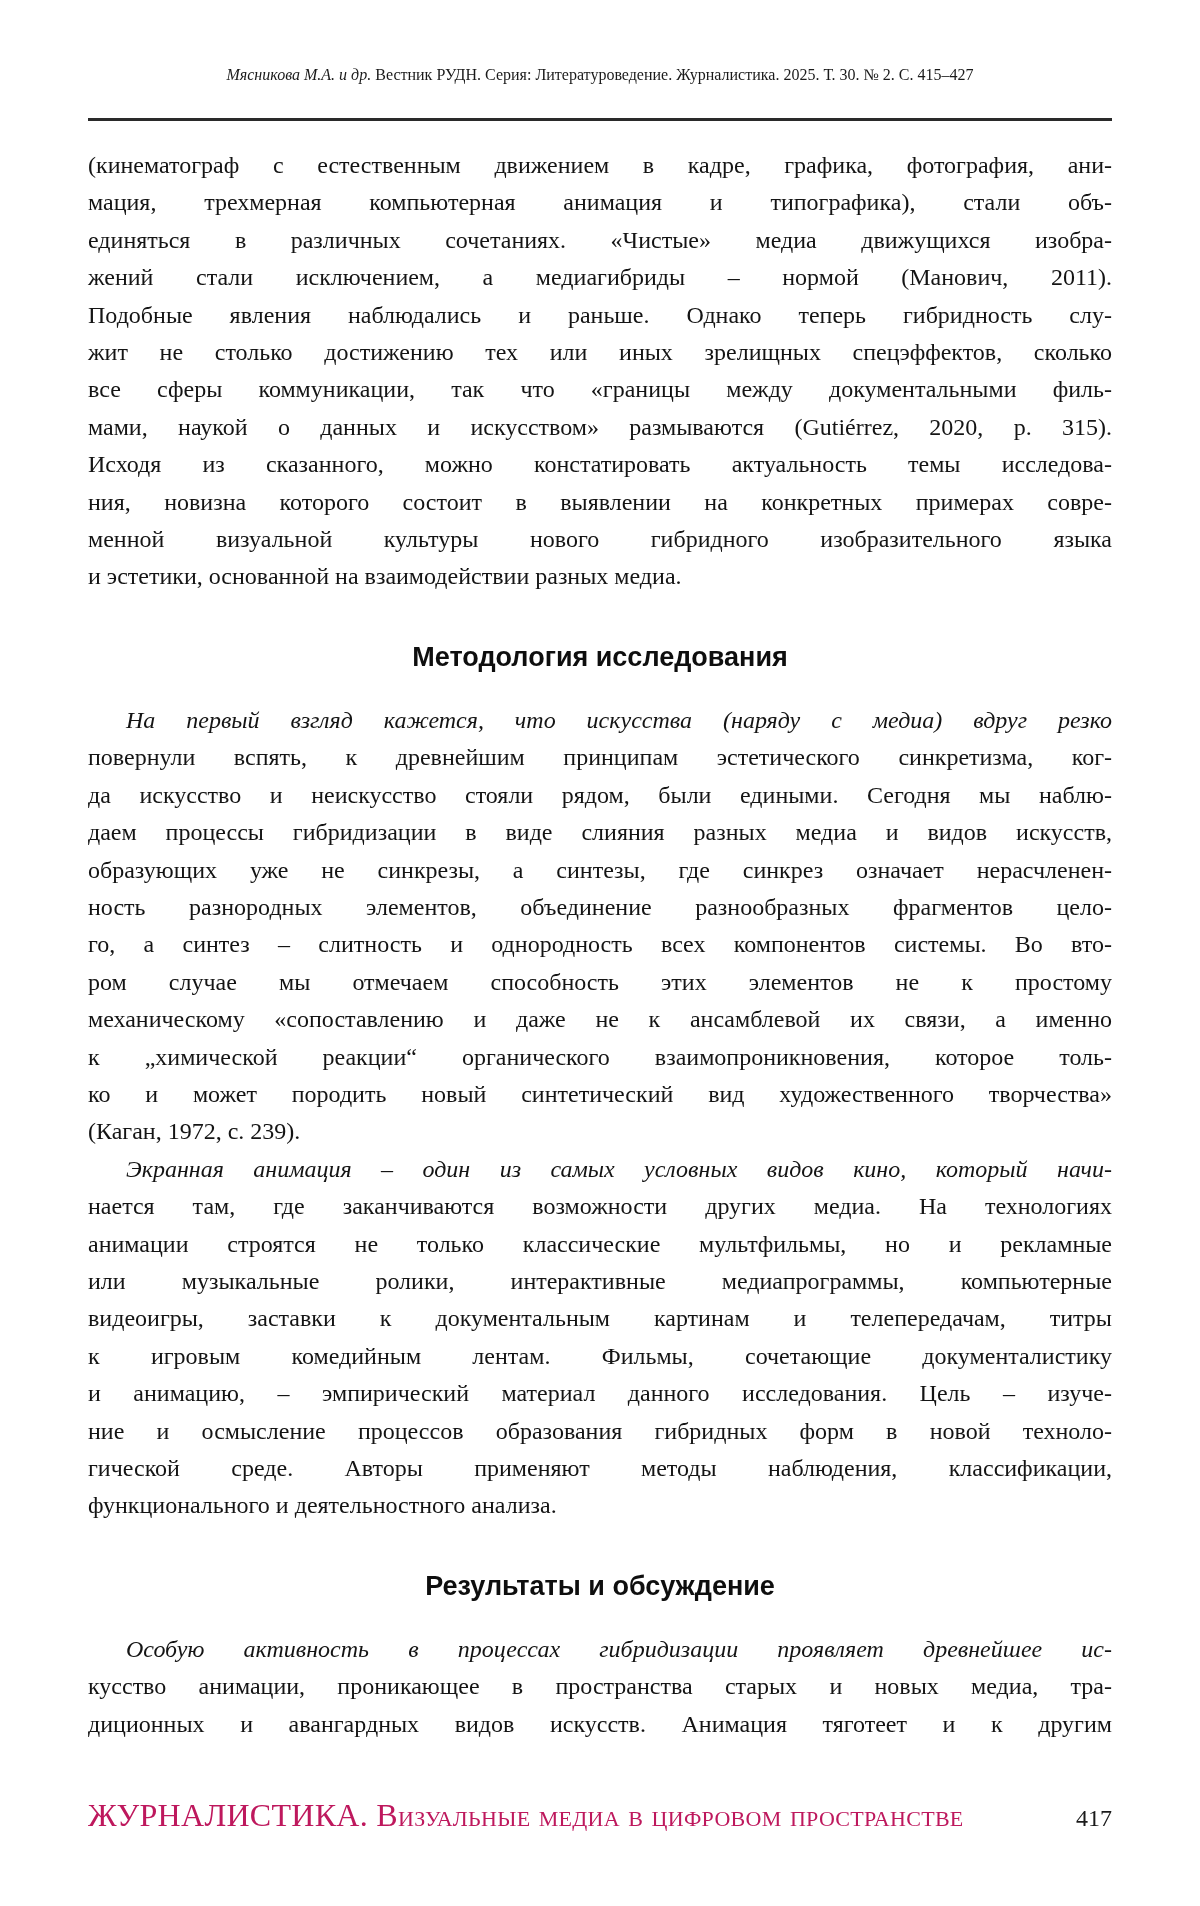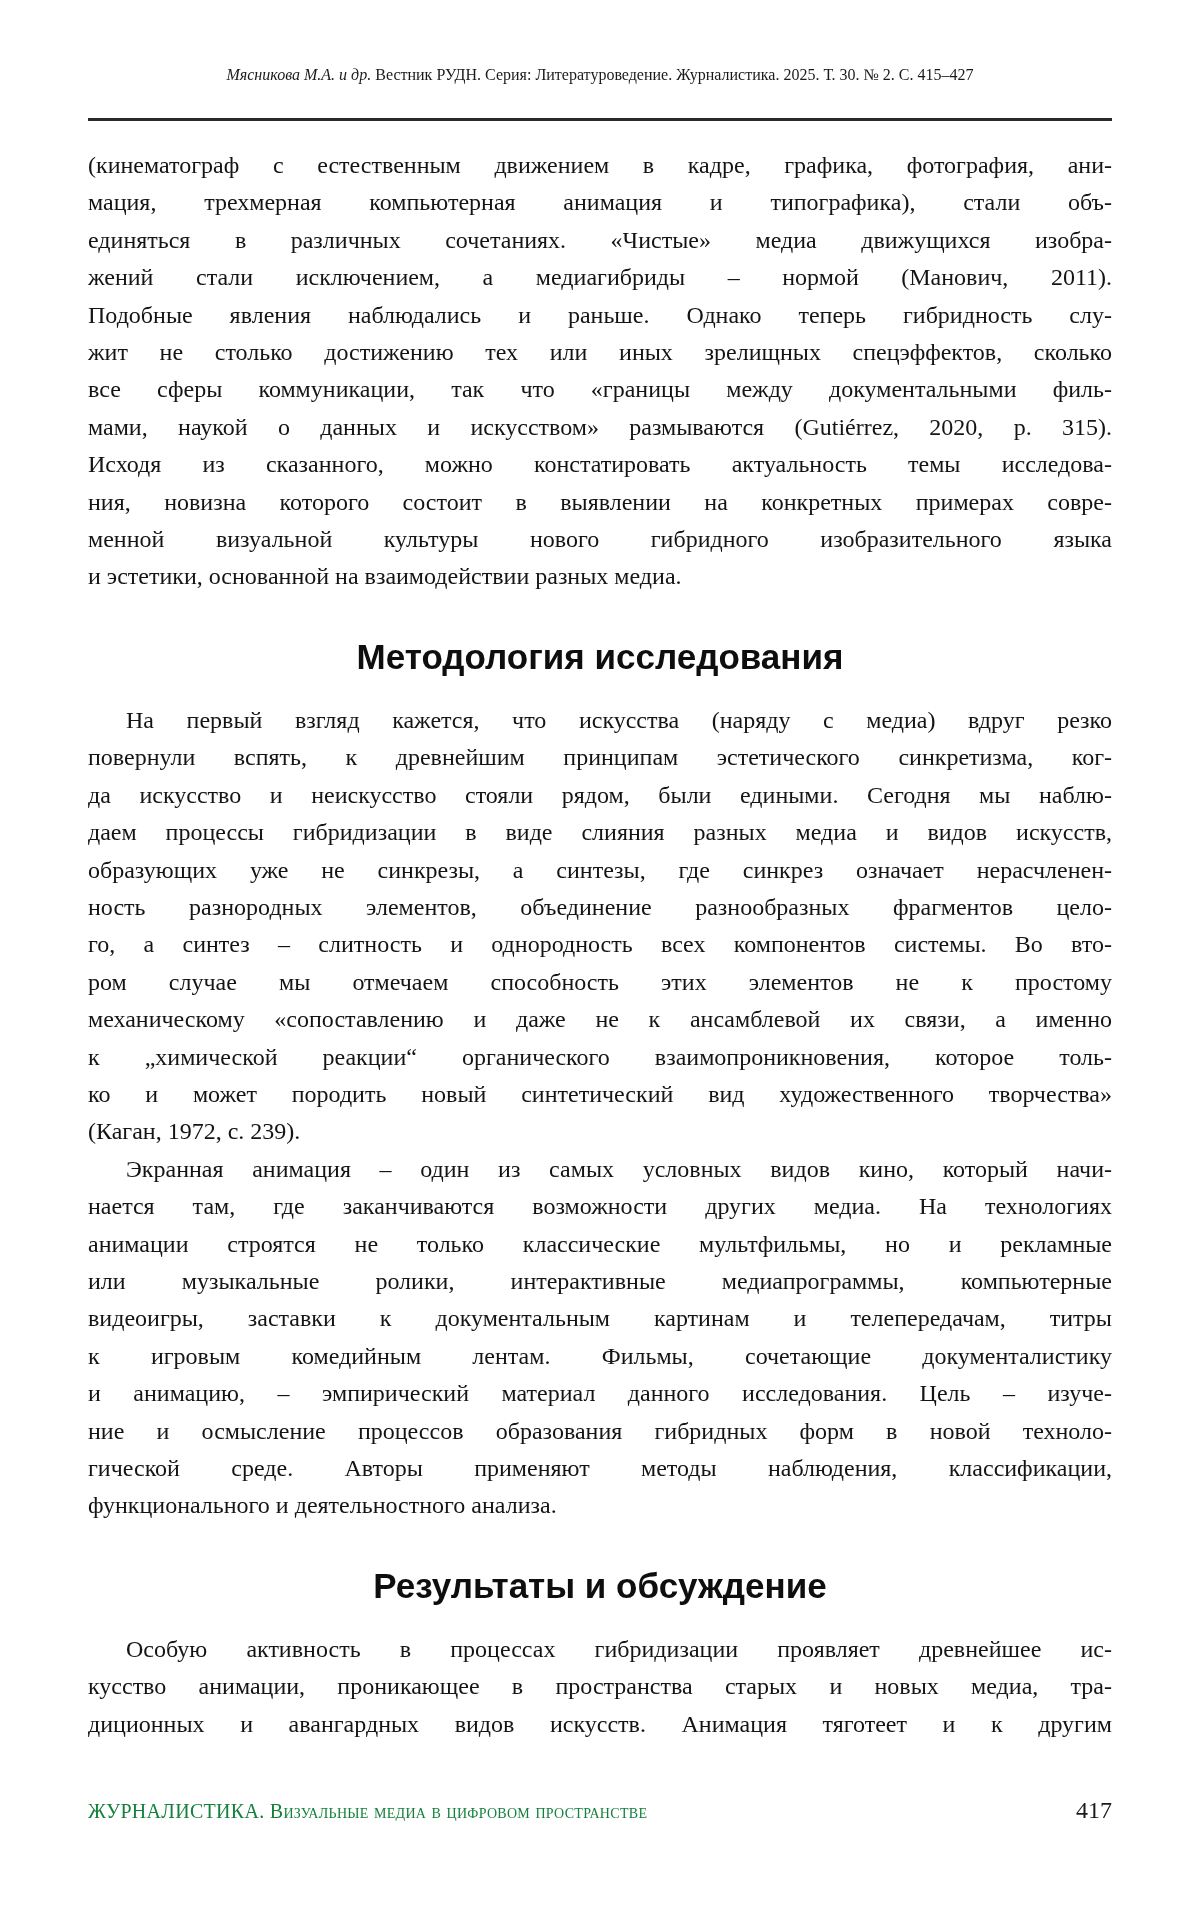--- a/index.html
+++ b/index.html
@@ -36,49 +36,49 @@
   
   .article-body { margin-top: 26px; }
   .paragraph { font-size: 24px; }
   .line {
     line-height: 37.4px;
     text-align: justify;
     text-align-last: justify;
     white-space: normal;
   }
   .line.last { text-align-last: left; }
-  .line.first-indent { text-indent: 38px; }
+  .line.first-indent { text-indent: 38px; font-style: italic; }
 
   
   .section-heading {
     font-family: "Liberation Sans", "DejaVu Sans", sans-serif;
     font-weight: bold;
-    font-size: 35px;
+    font-size: 27px;
     line-height: 38px;
     text-align: center;
     margin-top: 42px;
     margin-bottom: 26px;
     color: #0e0e0e;
   }
 
   
   .page-footer {
     position: absolute;
     left: 88px;
     right: 88px;
     top: 1797px;
     display: flex;
     justify-content: space-between;
     align-items: baseline;
   }
   .running-title {
     font-variant: small-caps;
-    font-size: 20px;
+    font-size: 32px;
     letter-spacing: 0.3px;
-    color: #15803d;
+    color: #be185d;
   }
   .page-number { font-size: 24px; color: #1a1a1a; }
 </style>
 </head>
 <body>
 
 <div class="page">
   <div class="content">
 
     <div class="running-head">

